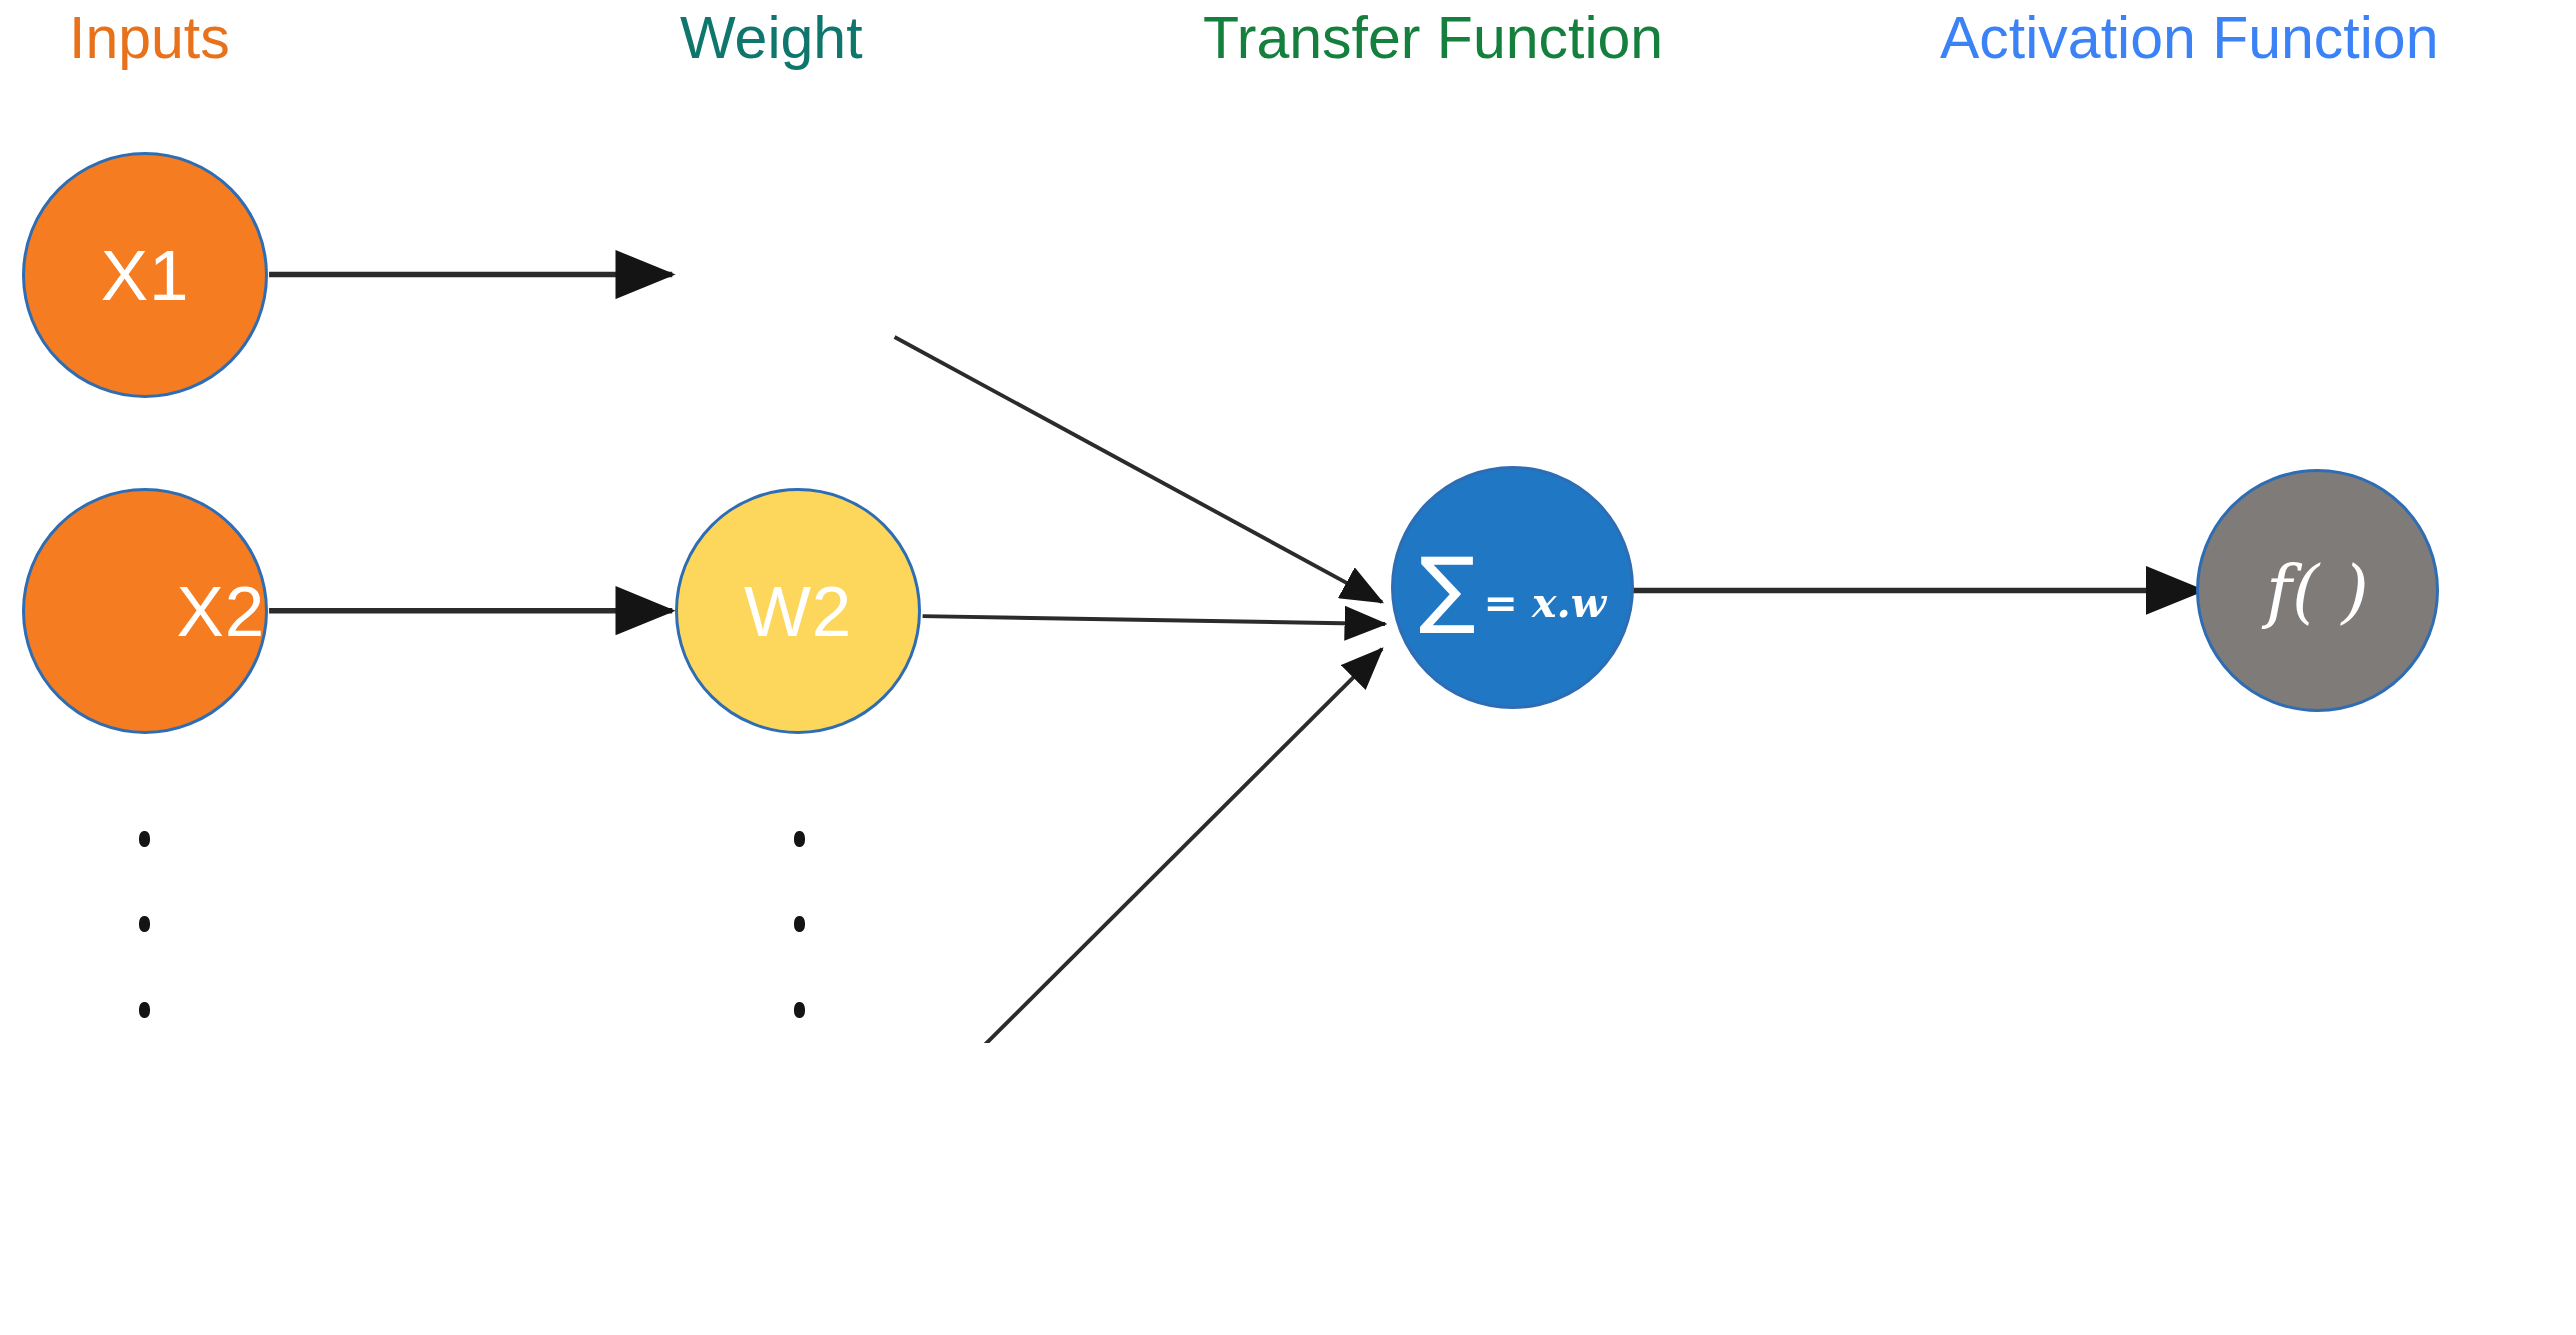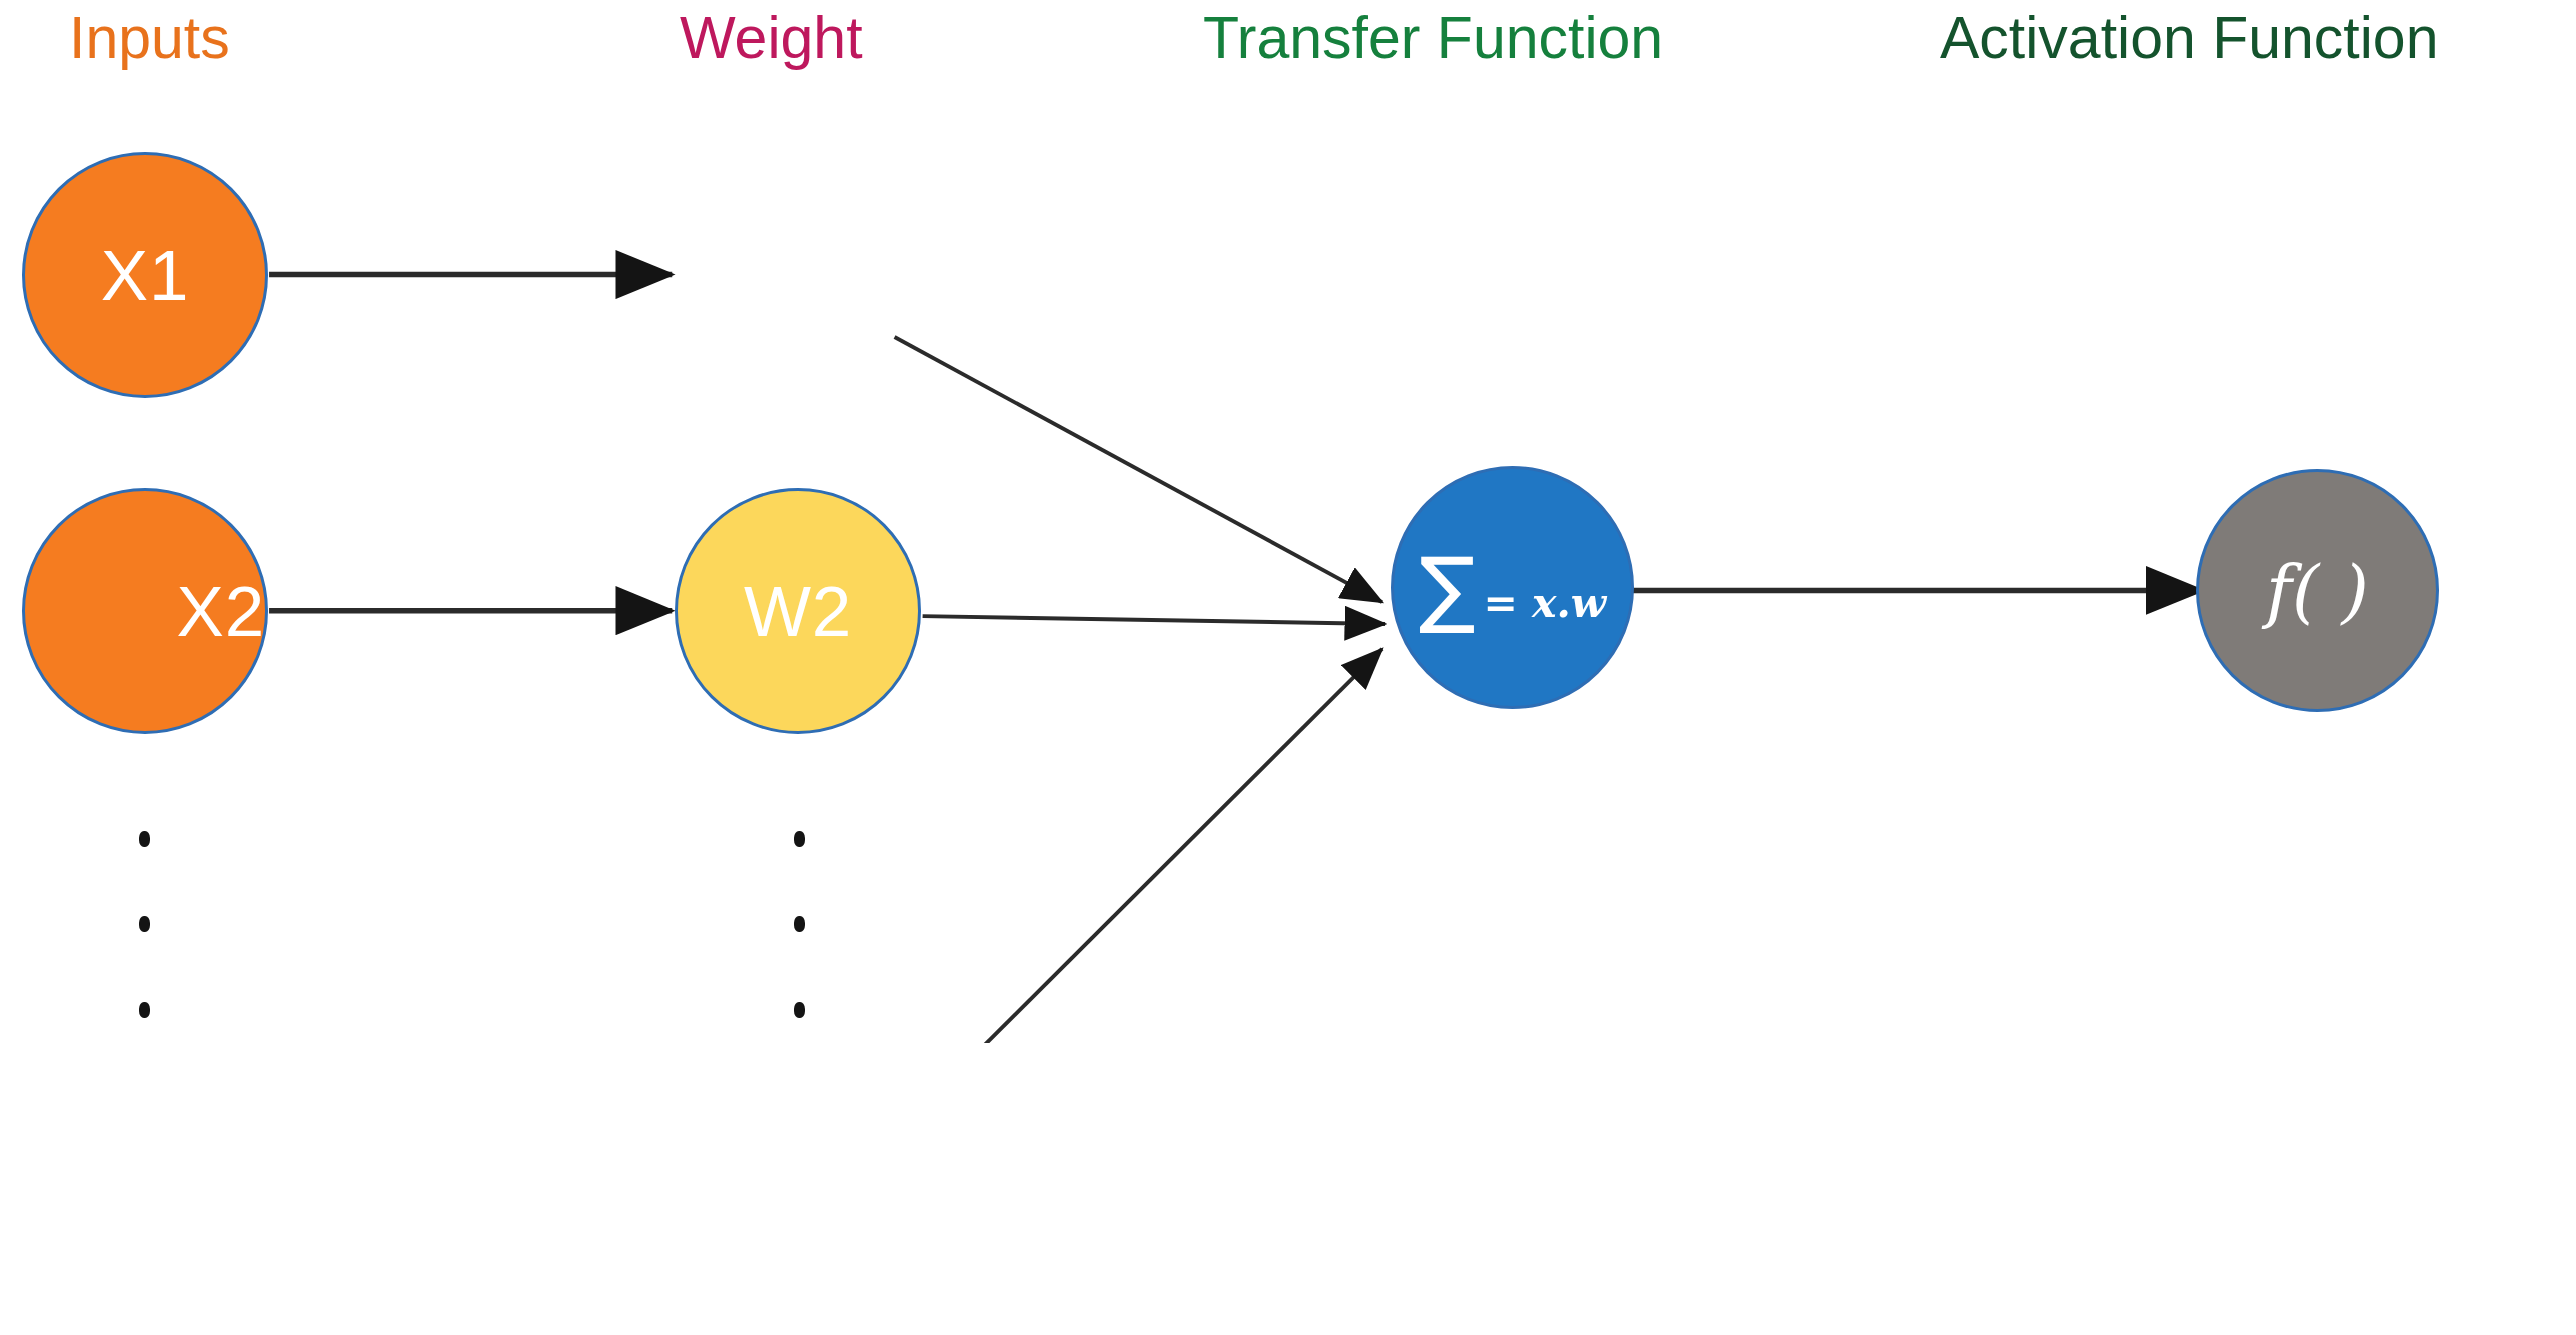--- a/index.html
+++ b/index.html
@@ -115,25 +115,25 @@
 
     <line x1="1147" y1="432" x2="1772" y2="772" stroke="#2B2B2B" stroke-width="5" marker-end="url(#arrowhead)"></line>
     <line x1="1183" y1="790" x2="1776" y2="800" stroke="#2B2B2B" stroke-width="5" marker-end="url(#arrowhead)"></line>
     <line x1="1150" y1="1452" x2="1772" y2="832" stroke="#2B2B2B" stroke-width="5" marker-end="url(#arrowhead)"></line>
 
     <line x1="2092" y1="757" x2="2824" y2="757" stroke="#2B2B2B" stroke-width="7" marker-end="url(#arrowhead)"></line>
   </svg>
 
   <div class="col-label" id="label-inputs" style="color:#E8721C">Inputs</div>
 
-  <div class="col-label" id="label-weight" style="color:#be185d">Weight</div>
+  <div class="col-label" id="label-weight" style="color:#0f766e">Weight</div>
 
   <div class="col-label" id="label-transfer" style="color:#15803d">Transfer Function</div>
 
-  <div class="col-label" id="label-activation" style="color:#14532d">Activation Function</div>
+  <div class="col-label" id="label-activation" style="color:#3b82f6">Activation Function</div>
 
   <div class="node node-input" style="left:22px; top:152px;">
     <span class="node-label">X1</span>
   </div>
   <div class="node node-input" style="left:22px; top:488px;justify-content:flex-end;">
     <span class="node-label">X2</span>
   </div>
   <div class="node node-input" style="left:22px; top:1072px;">
     <span class="node-label">Xn</span>
   </div>

